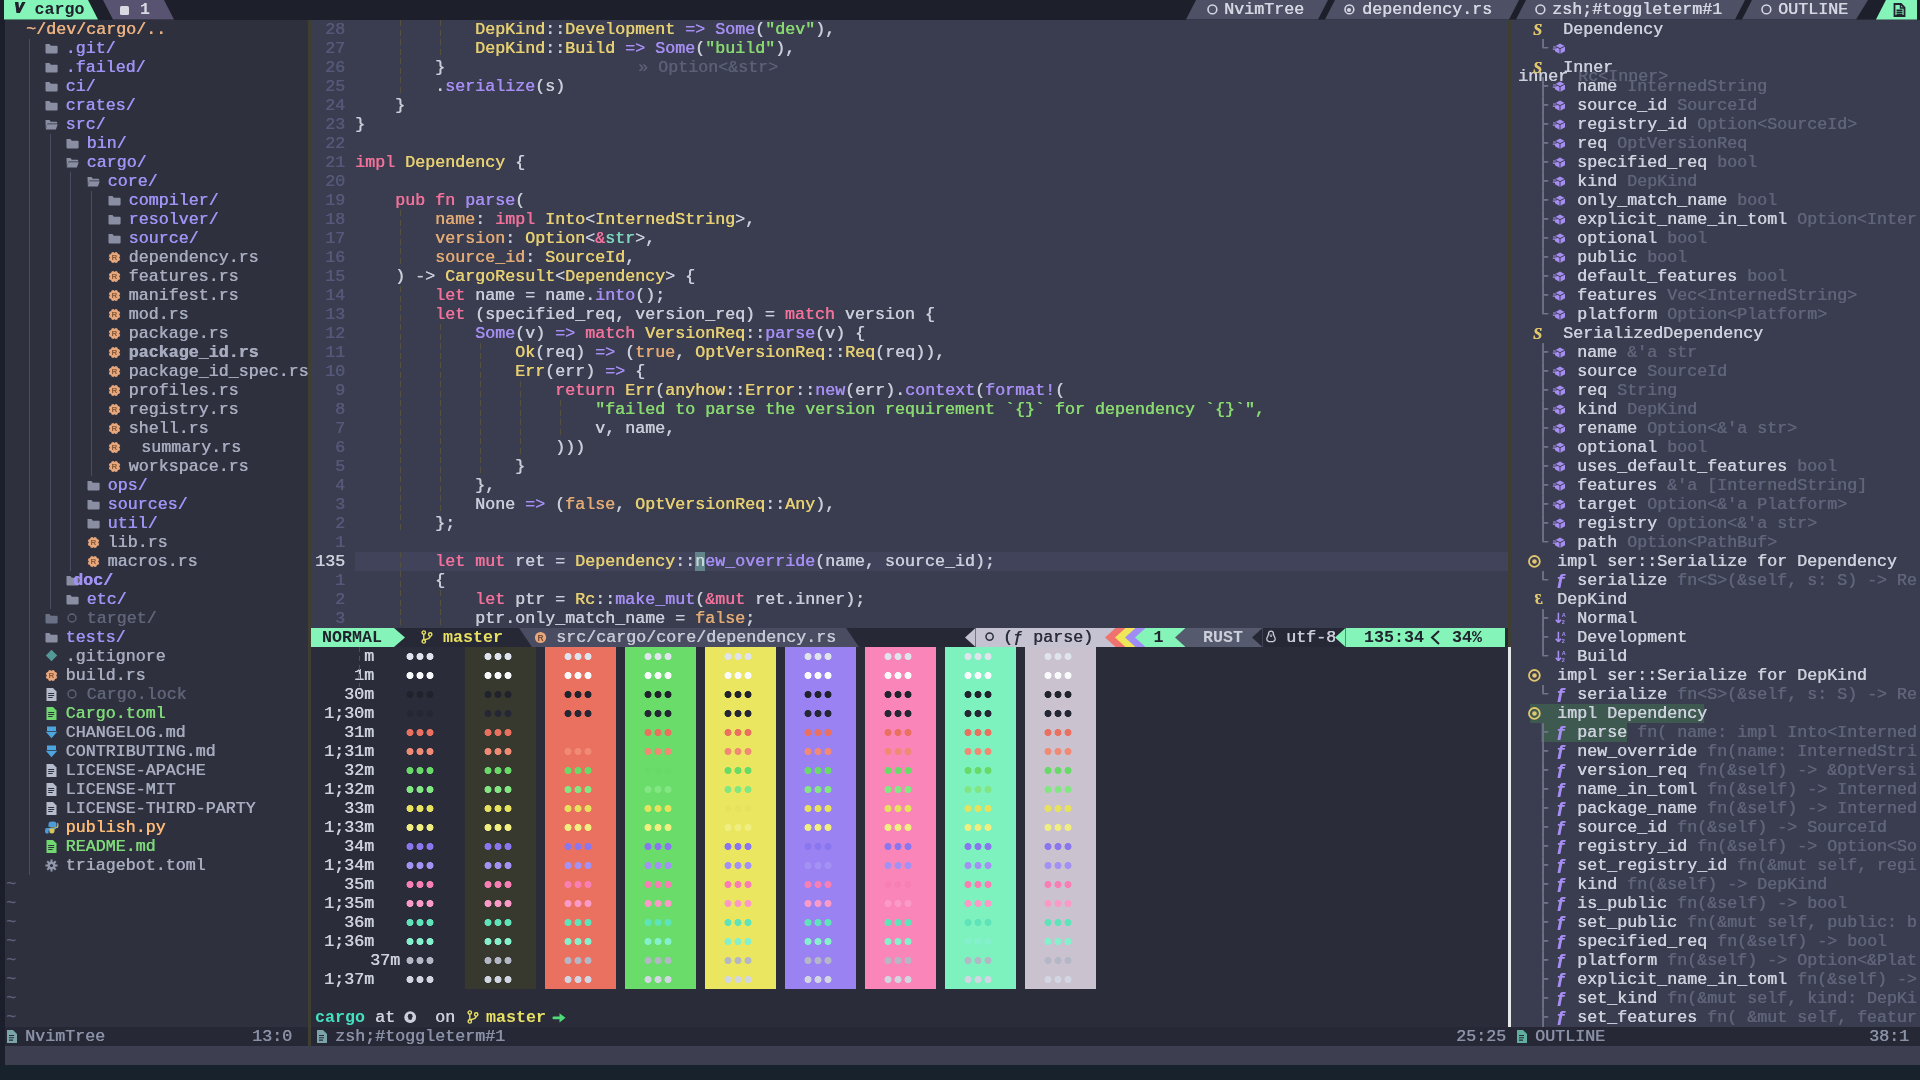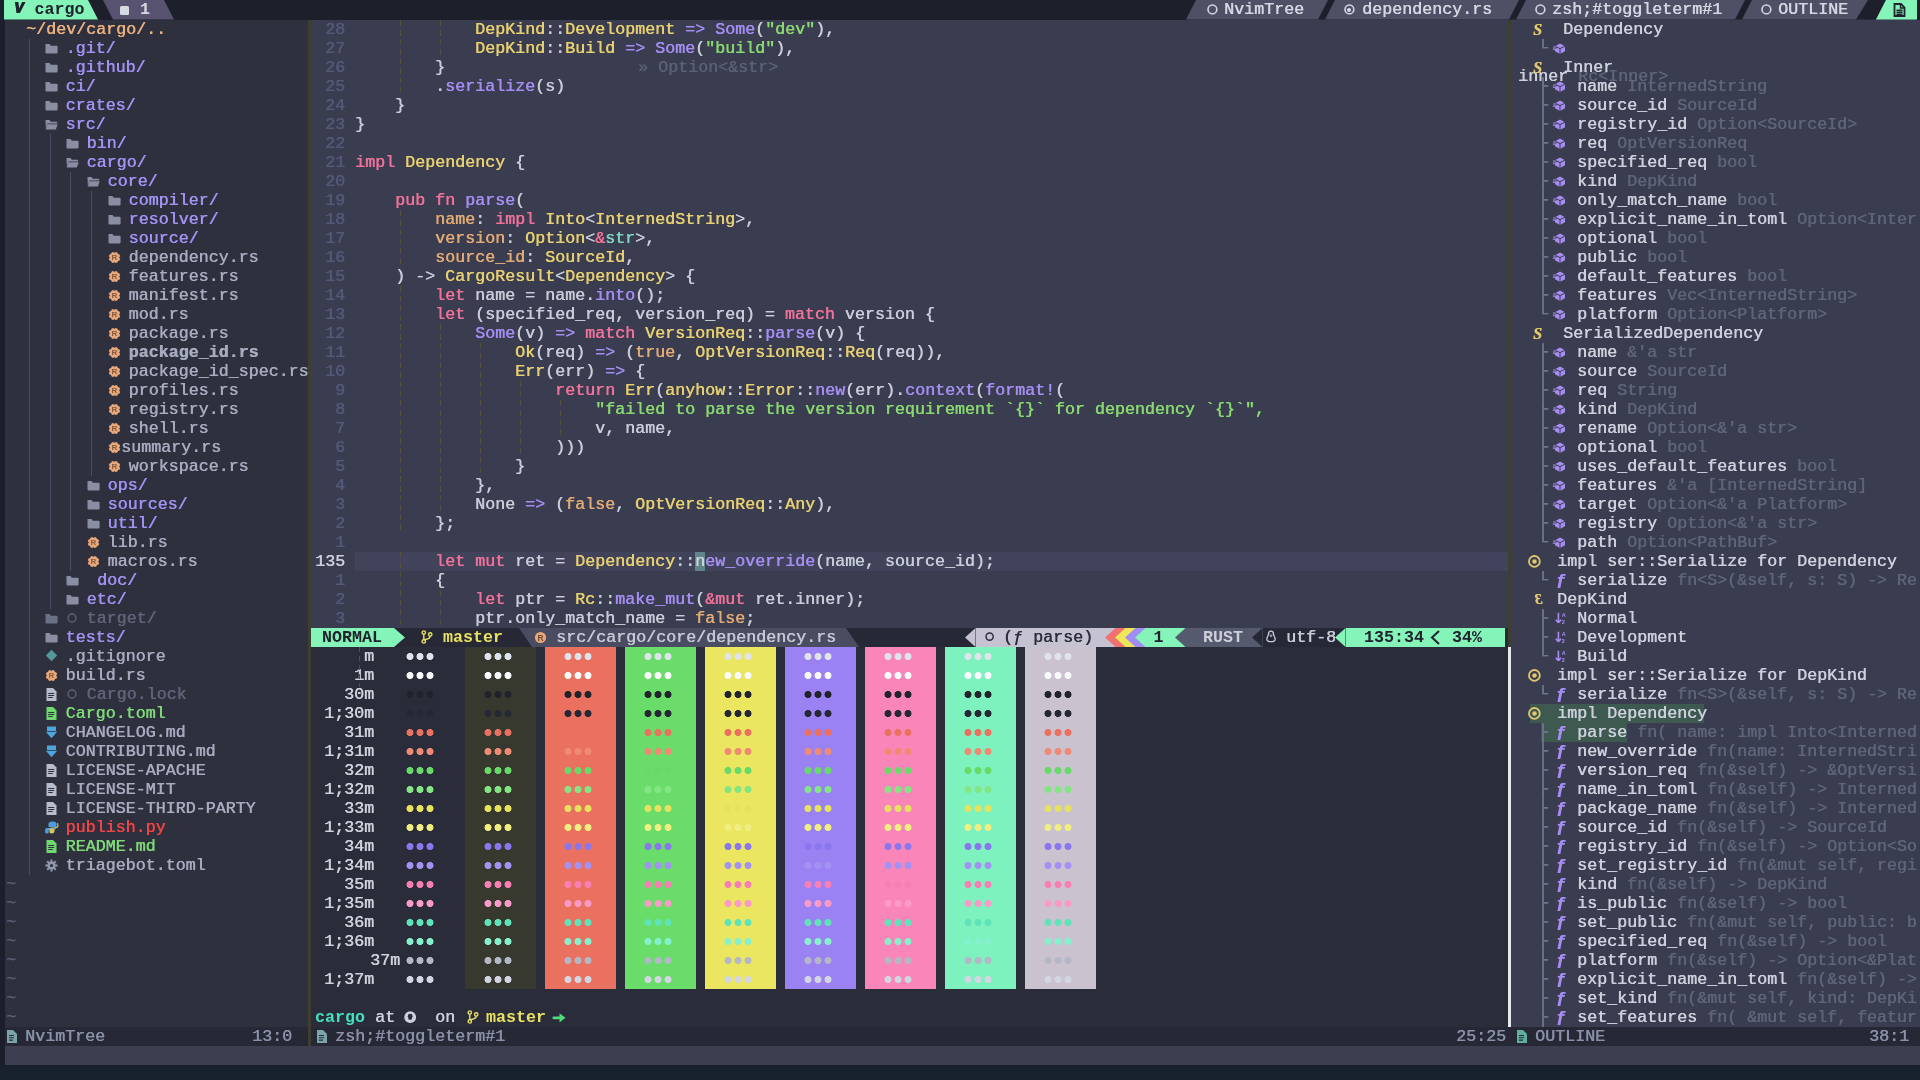--- a/index.html
+++ b/index.html
@@ -71,21 +71,21 @@
 <div style="left:70px;top:171.5px;width:1.2px;height:399px;background:#4a4c64;"></div>
 <div style="left:90.5px;top:190.5px;width:1.2px;height:285px;background:#4a4c64;"></div>
 <div class="t" style="left:26px;top:19.5px;"><span style="color:#e8b080">~/dev/cargo/..</span></div>
 <svg style="left:44.5px;top:42.5px" width="13" height="11">
       <path d="M0.5 1 h4 l1.3 1.8 h6 q0.8 0 0.8 0.8 v6 q0 0.8 -0.8 0.8 h-10.5 q-0.8 0 -0.8 -0.8 z" fill="#8a8ea2"></path>
     </svg>
 <div class="t" style="left:65.5px;top:38.5px;"><span style="color:#9f92f2">.git/</span></div>
 <svg style="left:44.5px;top:61.5px" width="13" height="11">
       <path d="M0.5 1 h4 l1.3 1.8 h6 q0.8 0 0.8 0.8 v6 q0 0.8 -0.8 0.8 h-10.5 q-0.8 0 -0.8 -0.8 z" fill="#8a8ea2"></path>
     </svg>
-<div class="t" style="left:65.5px;top:57.5px;"><span style="color:#9f92f2">.github/</span></div>
+<div class="t" style="left:65.5px;top:57.5px;"><span style="color:#9f92f2">.failed/</span></div>
 <svg style="left:44.5px;top:80.5px" width="13" height="11">
       <path d="M0.5 1 h4 l1.3 1.8 h6 q0.8 0 0.8 0.8 v6 q0 0.8 -0.8 0.8 h-10.5 q-0.8 0 -0.8 -0.8 z" fill="#8a8ea2"></path>
     </svg>
 <div class="t" style="left:65.5px;top:76.5px;"><span style="color:#9f92f2">ci/</span></div>
 <svg style="left:44.5px;top:99.5px" width="13" height="11">
       <path d="M0.5 1 h4 l1.3 1.8 h6 q0.8 0 0.8 0.8 v6 q0 0.8 -0.8 0.8 h-10.5 q-0.8 0 -0.8 -0.8 z" fill="#8a8ea2"></path>
     </svg>
 <div class="t" style="left:65.5px;top:95.5px;"><span style="color:#9f92f2">crates/</span></div>
 <svg style="left:44.5px;top:118.5px" width="13" height="11">
       <path d="M0.5 1 h4 l1.3 1.8 h5.6 q0.8 0 0.8 0.8 v0.9 h-9.7 l-1.7 5 z" fill="#8a8ea2"></path>
@@ -275,21 +275,21 @@
         <circle cx="6.5" cy="12.1" r="0.9"></circle>
         <circle cx="0.9" cy="6.5" r="0.9"></circle>
         <circle cx="12.1" cy="6.5" r="0.9"></circle>
         <circle cx="2.5" cy="2.5" r="0.8"></circle>
         <circle cx="10.5" cy="10.5" r="0.8"></circle>
         <circle cx="10.5" cy="2.5" r="0.8"></circle>
         <circle cx="2.5" cy="10.5" r="0.8"></circle>
       </g>
       <text x="3.6" y="9.4" font-family="Liberation Sans" font-size="8" font-weight="bold" fill="#8a5a3a">R</text>
     </svg>
-<div class="t" style="left:121px;top:437.5px;"><span style="color:#a6abbe">summary.rs</span></div>
+<div class="t" style="left:141px;top:437.5px;"><span style="color:#a6abbe">summary.rs</span></div>
 <svg style="left:107.5px;top:459.5px" width="13" height="13">
       <circle cx="6.5" cy="6.5" r="5.8" fill="#e8a87c"></circle>
       <g fill="#2e303e">
         <circle cx="6.5" cy="0.9" r="0.9"></circle>
         <circle cx="6.5" cy="12.1" r="0.9"></circle>
         <circle cx="0.9" cy="6.5" r="0.9"></circle>
         <circle cx="12.1" cy="6.5" r="0.9"></circle>
         <circle cx="2.5" cy="2.5" r="0.8"></circle>
         <circle cx="10.5" cy="10.5" r="0.8"></circle>
         <circle cx="10.5" cy="2.5" r="0.8"></circle>
@@ -336,21 +336,21 @@
         <circle cx="10.5" cy="10.5" r="0.8"></circle>
         <circle cx="10.5" cy="2.5" r="0.8"></circle>
         <circle cx="2.5" cy="10.5" r="0.8"></circle>
       </g>
       <text x="3.6" y="9.4" font-family="Liberation Sans" font-size="8" font-weight="bold" fill="#8a5a3a">R</text>
     </svg>
 <div class="t" style="left:107.5px;top:551.5px;"><span style="color:#a6abbe">macros.rs</span></div>
 <svg style="left:65.5px;top:574.5px" width="13" height="11">
       <path d="M0.5 1 h4 l1.3 1.8 h6 q0.8 0 0.8 0.8 v6 q0 0.8 -0.8 0.8 h-10.5 q-0.8 0 -0.8 -0.8 z" fill="#8a8ea2"></path>
     </svg>
-<div class="t" style="left:97px;top:570.5px;"><span style="color:#9f92f2">doc/</span></div>
+<div class="t" style="left:73px;top:570.5px;font-weight:bold;"><span style="color:#9f92f2">doc/</span></div>
 <svg style="left:65.5px;top:593.5px" width="13" height="11">
       <path d="M0.5 1 h4 l1.3 1.8 h6 q0.8 0 0.8 0.8 v6 q0 0.8 -0.8 0.8 h-10.5 q-0.8 0 -0.8 -0.8 z" fill="#8a8ea2"></path>
     </svg>
 <div class="t" style="left:86.5px;top:589.5px;"><span style="color:#9f92f2">etc/</span></div>
 <svg style="left:44.5px;top:612.5px" width="13" height="11">
       <path d="M0.5 1 h4 l1.3 1.8 h6 q0.8 0 0.8 0.8 v6 q0 0.8 -0.8 0.8 h-10.5 q-0.8 0 -0.8 -0.8 z" fill="#6a7086"></path>
     </svg>
 <svg style="left:65.5px;top:612.0px" width="12" height="12">
       <circle cx="6" cy="6" r="4" fill="none" stroke="#5f6478" stroke-width="1.3"></circle>
     </svg>
@@ -413,21 +413,21 @@
 <div class="t" style="left:65.5px;top:779.5px;"><span style="color:#a6abbe">LICENSE-MIT</span></div>
 <svg style="left:45.5px;top:801.5px" width="11" height="13">
       <path d="M0.5 0 h6.5 l3.5 3.5 v9.5 h-10 z" fill="#b6bccc"></path>
       <path d="M2.2 5.5 h6 M2.2 7.5 h6 M2.2 9.5 h4.5" stroke="#2e303e" stroke-width="1"></path>
     </svg>
 <div class="t" style="left:65.5px;top:798.5px;"><span style="color:#a6abbe">LICENSE-THIRD-PARTY</span></div>
 <svg style="left:44.5px;top:820.5px" width="13" height="13">
       <path d="M6.5 0.5 q-3 0 -3 2.5 v3 h6 v1 h-8 q-1.5 0 -1.5 3 q0 2.5 1.5 2.5 h2 v-2 q0-2 2-2 h4 q2 0 2-2 v-3.5 q0-2.5 -3-2.5 z" fill="#4d9cd8"></path>
       <path d="M6.5 12.5 q3 0 3-2.5 v-2.5 h-5 v-0.5 h7.5 q1.5 0 1.5-3 q0-2 -1.2-2.4 v3 q0 1.9 -2 1.9 h-4 q-2 0 -2 2 v1.5 q0 2.5 2.2 2.5 z" fill="#d8c35a"></path>
     </svg>
-<div class="t" style="left:65.5px;top:817.5px;"><span style="color:#ef4444">publish.py</span></div>
+<div class="t" style="left:65.5px;top:817.5px;"><span style="color:#fdba74">publish.py</span></div>
 <svg style="left:45.5px;top:839.5px" width="11" height="13">
       <path d="M0.5 0 h6.5 l3.5 3.5 v9.5 h-10 z" fill="#6fd86f"></path>
       <path d="M2.2 5.5 h6 M2.2 7.5 h6 M2.2 9.5 h4.5" stroke="#2e303e" stroke-width="1"></path>
     </svg>
 <div class="t" style="left:65.5px;top:836.5px;"><span style="color:#7ed878">README.md</span></div>
 <svg style="left:44.5px;top:858.5px" width="13" height="13">
       <circle cx="6.5" cy="6.5" r="4" fill="#9198ac"></circle>
       <g stroke="#9198ac" stroke-width="2">
         <line x1="6.5" y1="0.4" x2="6.5" y2="3"></line>
         <line x1="6.5" y1="10" x2="6.5" y2="12.6"></line>

